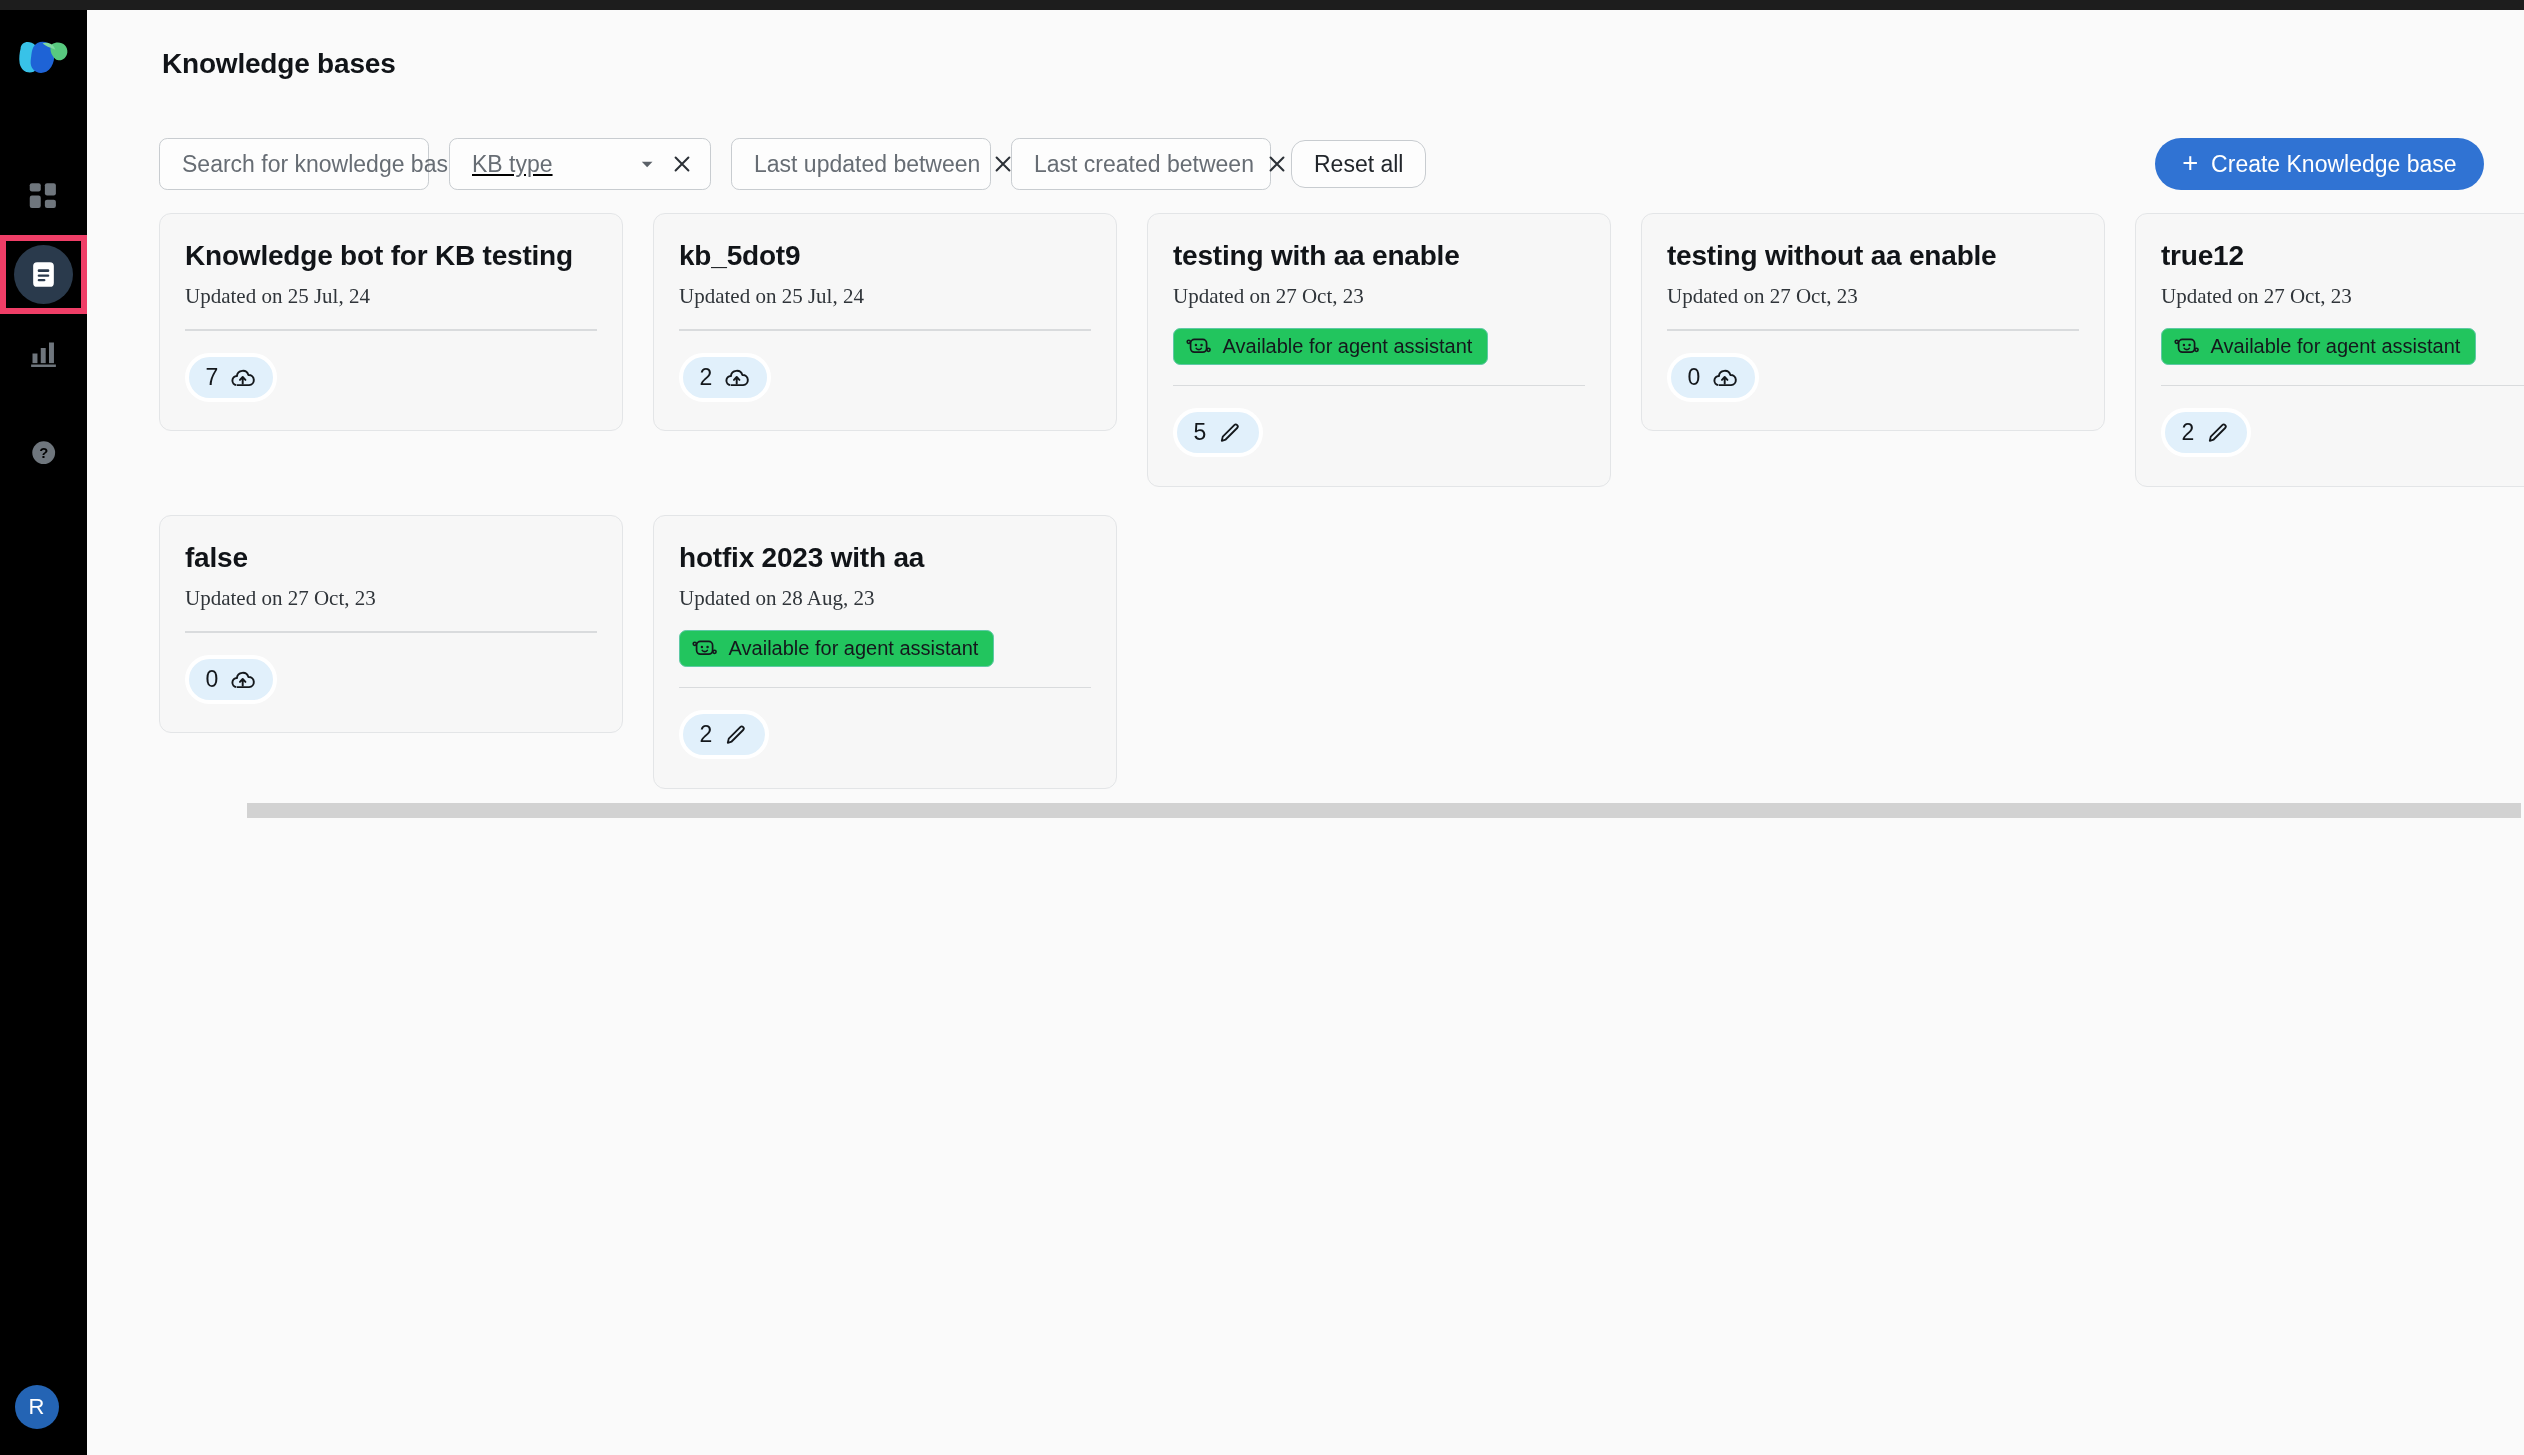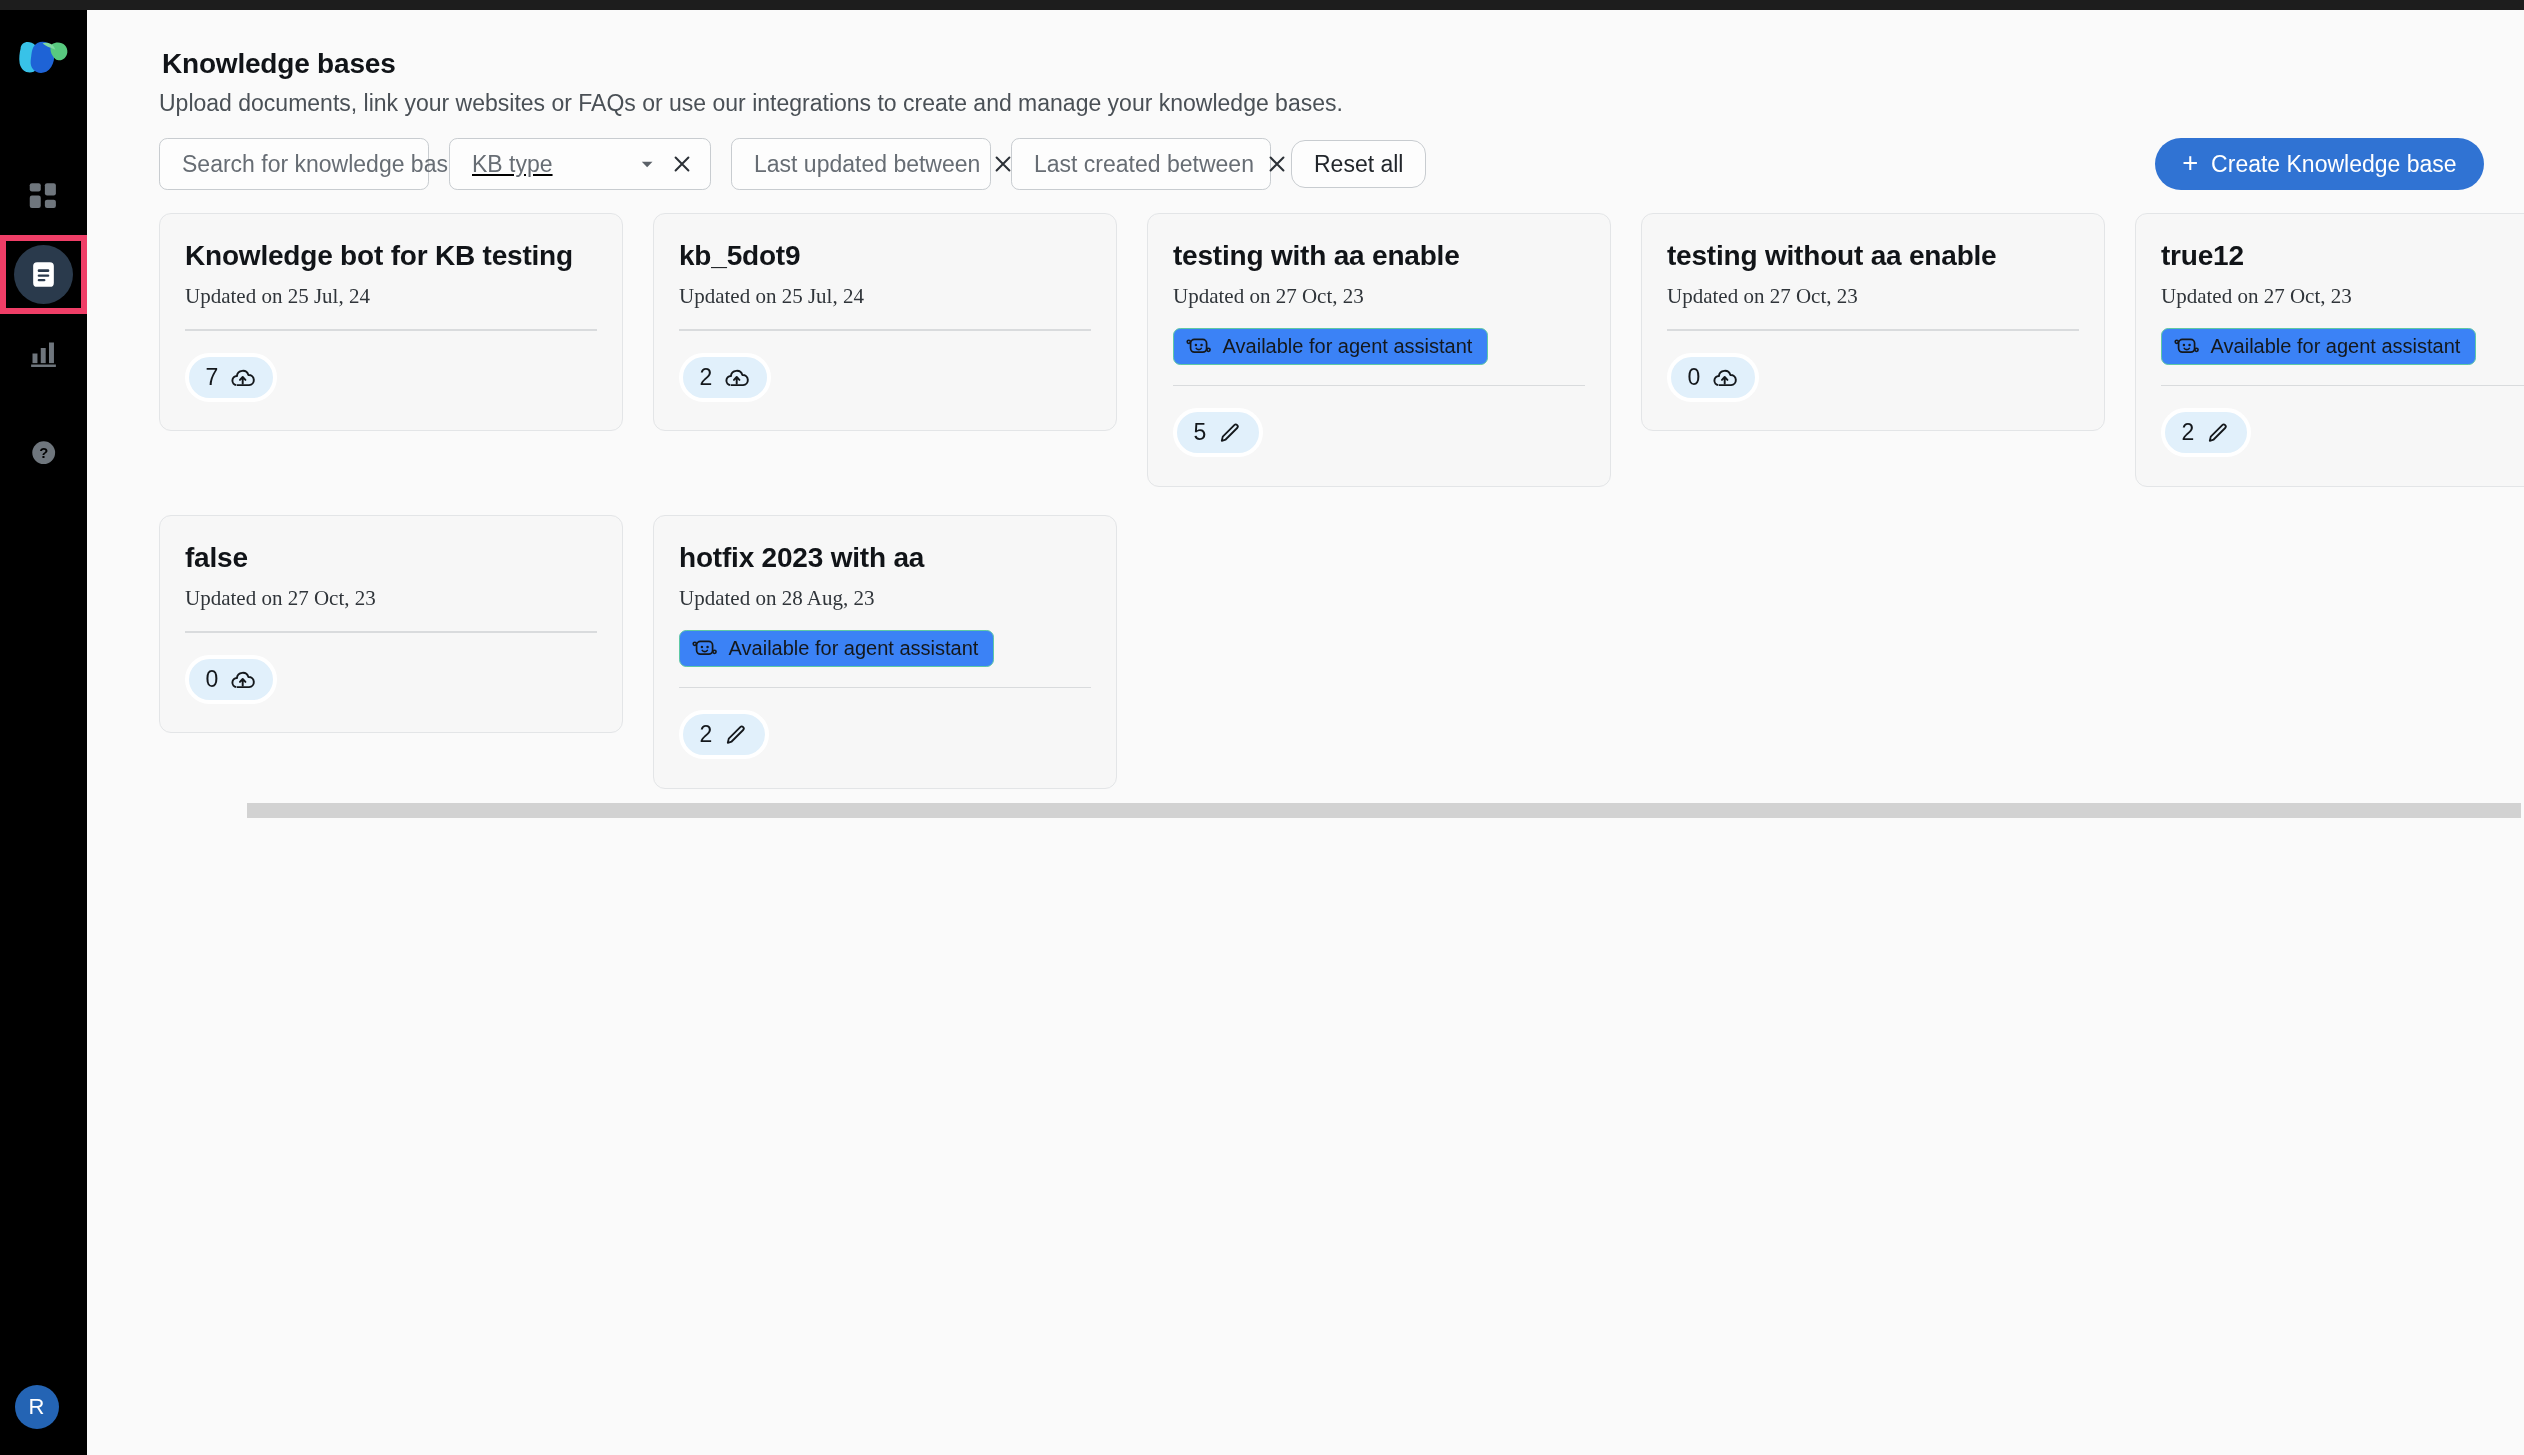--- a/index.html
+++ b/index.html
@@ -113,21 +113,21 @@
   .card.h-sm { height: 218px; }
   .card.h-lg { height: 274px; }
   .card-title {
     font-size: 28px; font-weight: bold; color: #111418; letter-spacing: -0.2px;
     margin-bottom: 12.8px; white-space: nowrap;
   }
   .card-date { font-size: 21px; color: #30353a; font-family: Liberation Serif, serif; }
   .tag {
     margin-top: 18.3px; align-self: flex-start;
     height: 37px; border: 1.5px solid #5ec9a5; border-radius: 7.3px;
-    background: #3b82f6; display: flex; align-items: center; gap: 11px;
+    background: #22c55e; display: flex; align-items: center; gap: 11px;
     padding: 0 14.6px 0 12px; font-size: 20px; color: #14181c; white-space: nowrap;
   }
   .divider { margin-top: 20px; height: 1.8px; background: #d9dbdd; }
   .count {
     margin-top: 22px; align-self: flex-start;
     height: 49px; min-width: 79px; border-radius: 25px;
     background: #e1f0fb; border: 4.6px solid #ffffff;
     display: flex; align-items: center; justify-content: center; gap: 11px;
     padding: 0 16.5px; font-size: 23px; color: #14181c;
   }
@@ -204,21 +204,20 @@
     </div>
 
     <div class="avatar">
       <span>R</span>
     </div>
   </div>
 
   <div class="main">
 
     <div class="page-title">Knowledge bases</div>
-    <div class="page-sub">Upload documents, link your websites or FAQs or use our integrations to create and manage your knowledge bases.</div>
 
     <div class="filters">
 
       <div class="fld fld-search">
         <span class="ph">Search for knowledge base</span>
         <span class="ico-x">
           <svg width="22" height="22" viewBox="0 0 24 24">
             <path d="M5 5 L19 19 M19 5 L5 19" stroke="#2b3036" stroke-width="2.2" stroke-linecap="round"></path>
           </svg>
         </span>

